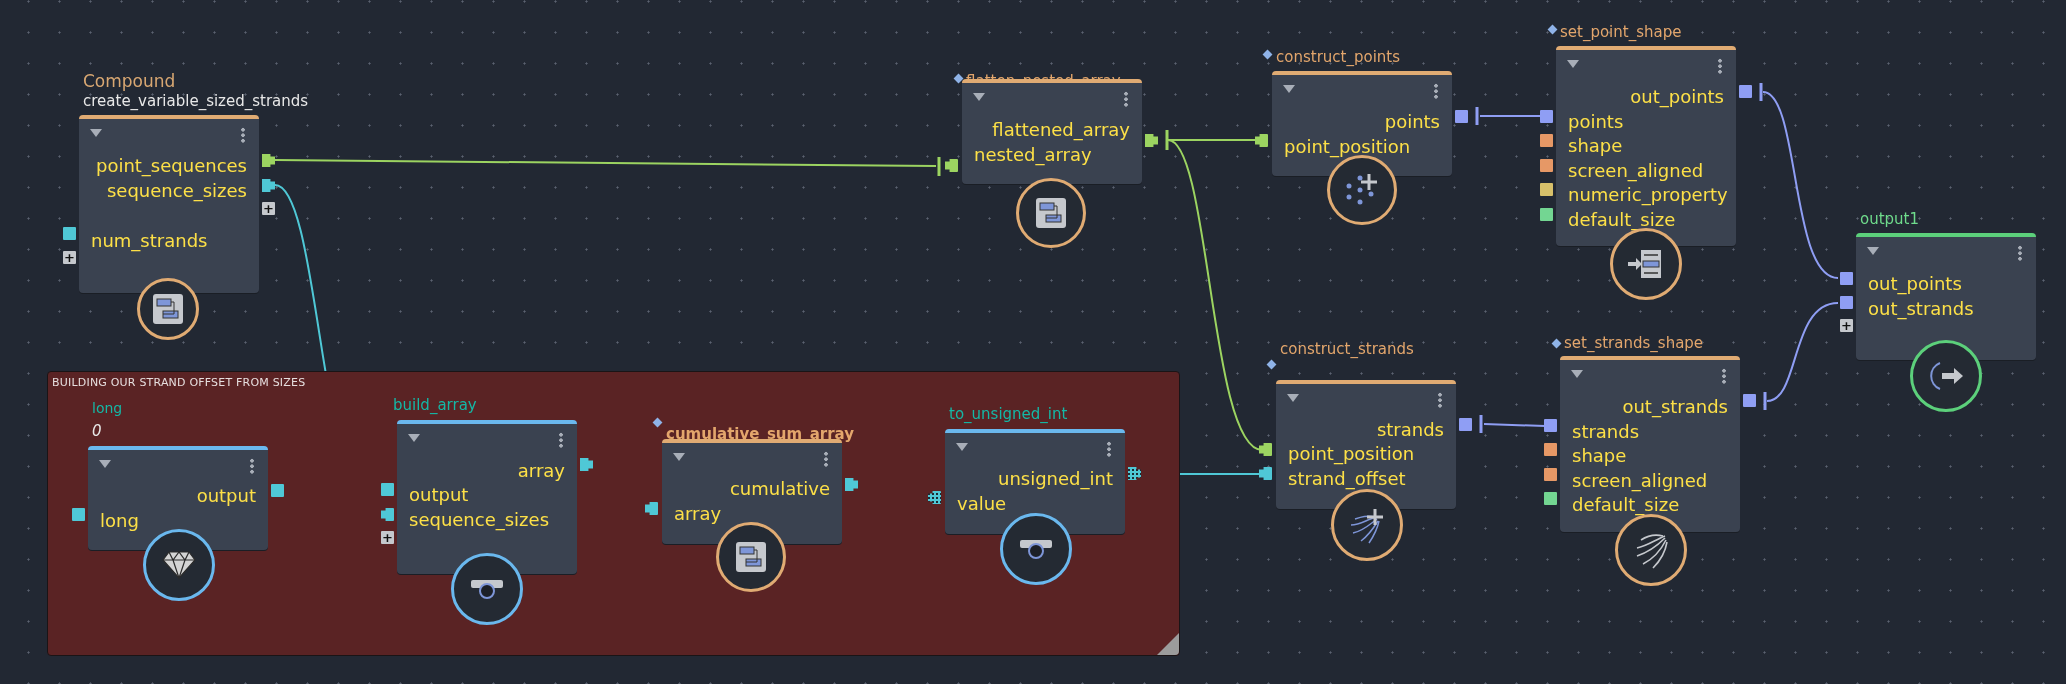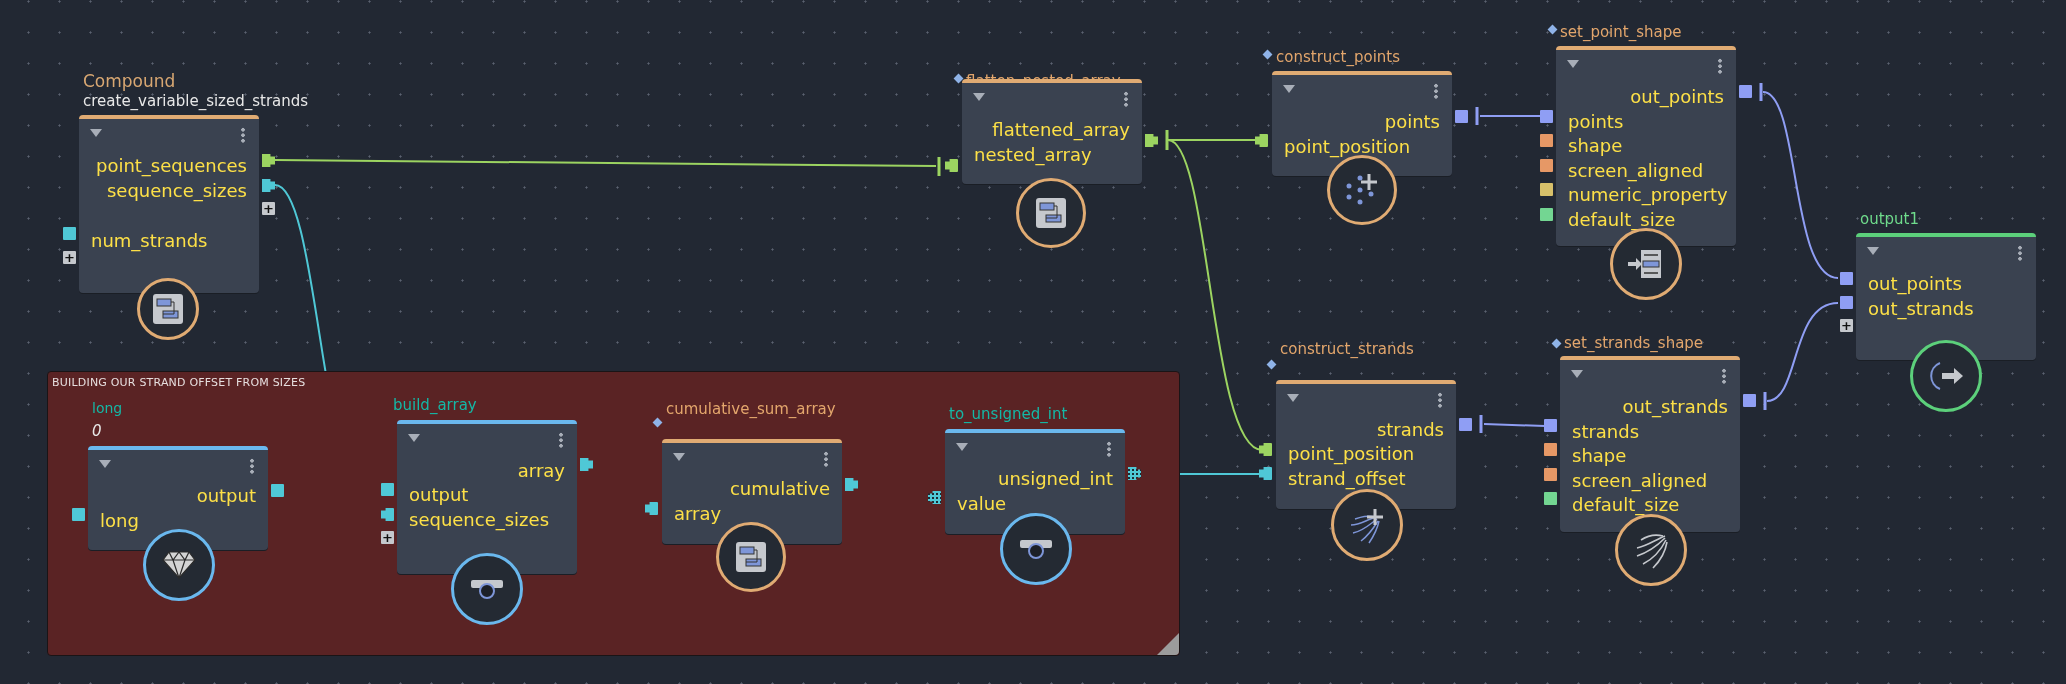--- a/index.html
+++ b/index.html
@@ -157,21 +157,21 @@
 <div class="port arr in p-cyan" style="left:381px; top:508px;"></div>
 <div class="add-btn" style="left:381px; top:531px;">+</div>
 <div class="badge blue" style="left:451px; top:553px; width:72px; height:72px;">
   <svg width="36" height="24" viewBox="0 0 36 24">
       <rect x="2" y="3" width="32" height="8" rx="2" fill="#c5c8cd"></rect>
       <circle cx="18" cy="14" r="7" fill="#1c2028" stroke="#7e96d8" stroke-width="2"></circle>
     </svg>
 </div>
 
 <div class="diamond" style="left:654px; top:419px;"></div>
-<span class="node-title title-orange" style="left:666px; top:400px;">cumulative_sum_array</span>
+<span class="node-title title-orange" style="left:666px; top:425px;font-weight:bold;">cumulative_sum_array</span>
 <div class="node orange" style="left:662px; top:439px; width:180px; height:101px;">
   <div class="collapse"></div>
   <div class="menu"></div>
   <span class="port-label right" style="right:12px; top:35px;">cumulative</span>
   <span class="port-label" style="left:12px; top:60px;">array</span>
 </div>
 <div class="port arr out p-cyan" style="left:845px; top:478px;"></div>
 <div class="port arr in p-cyan" style="left:645px; top:502px;"></div>
 <div class="badge orange" style="left:716px; top:522px; width:70px; height:70px;">
   <svg width="32" height="32" viewBox="0 0 32 32">

